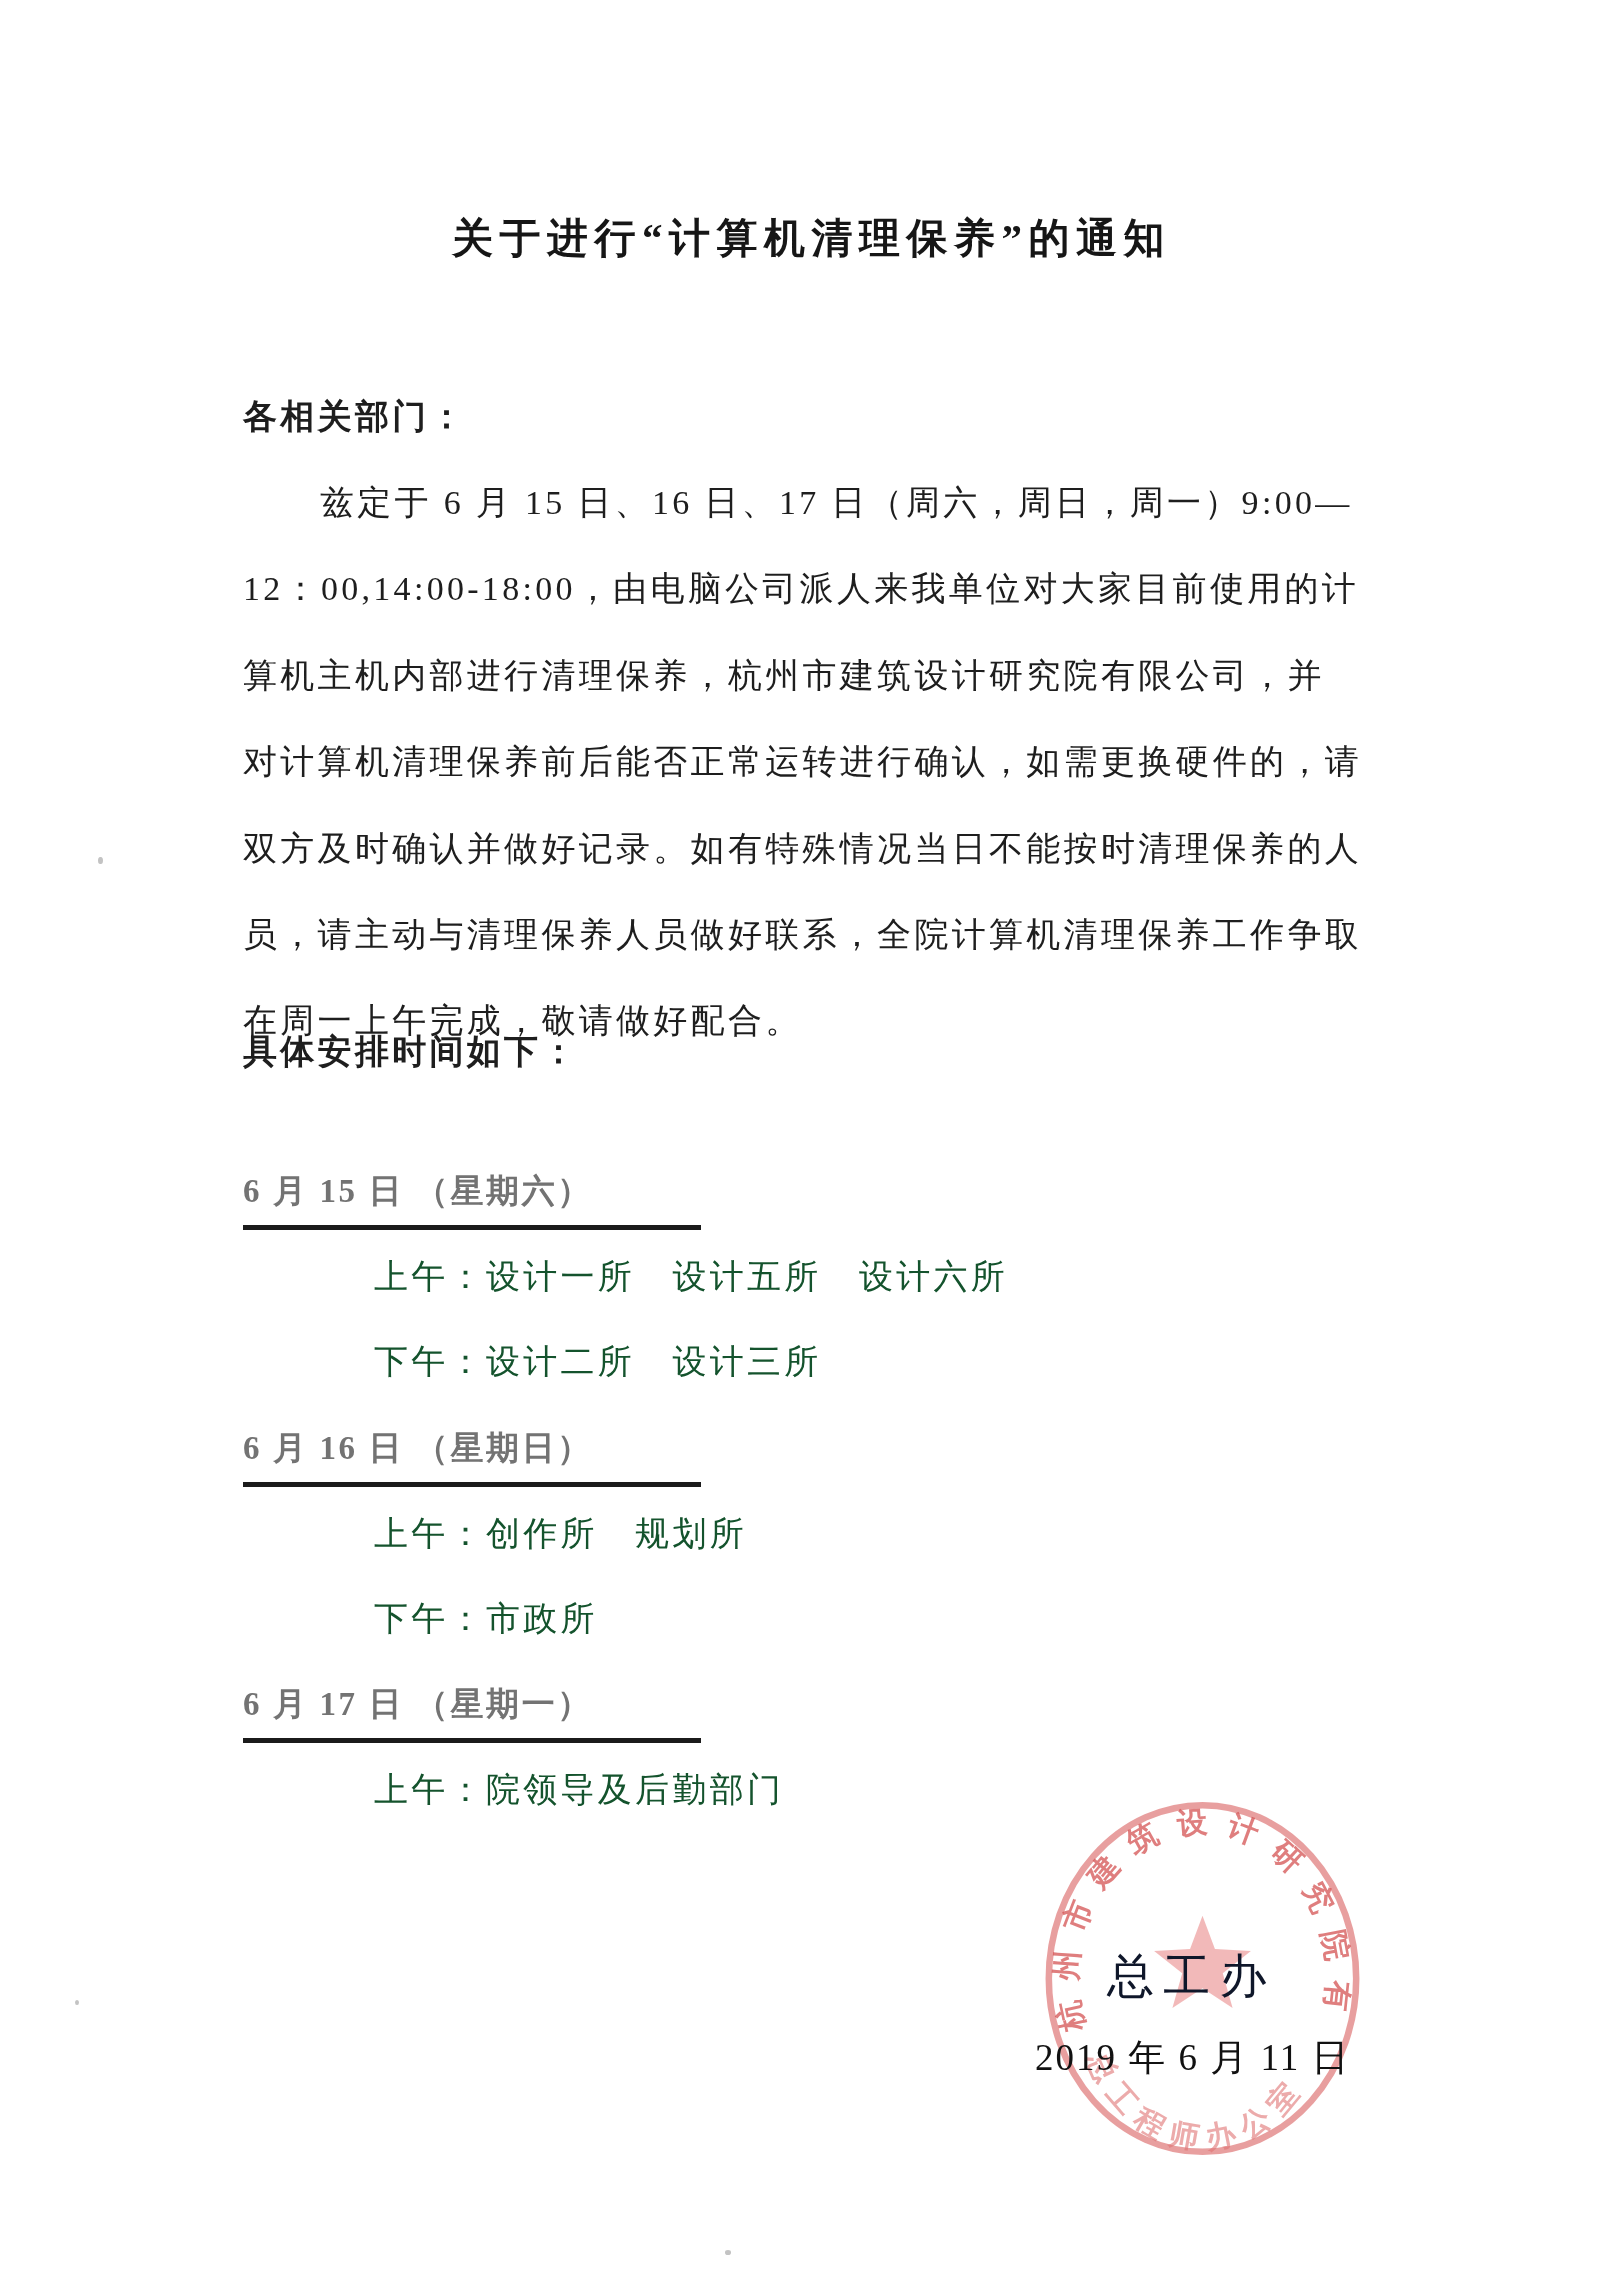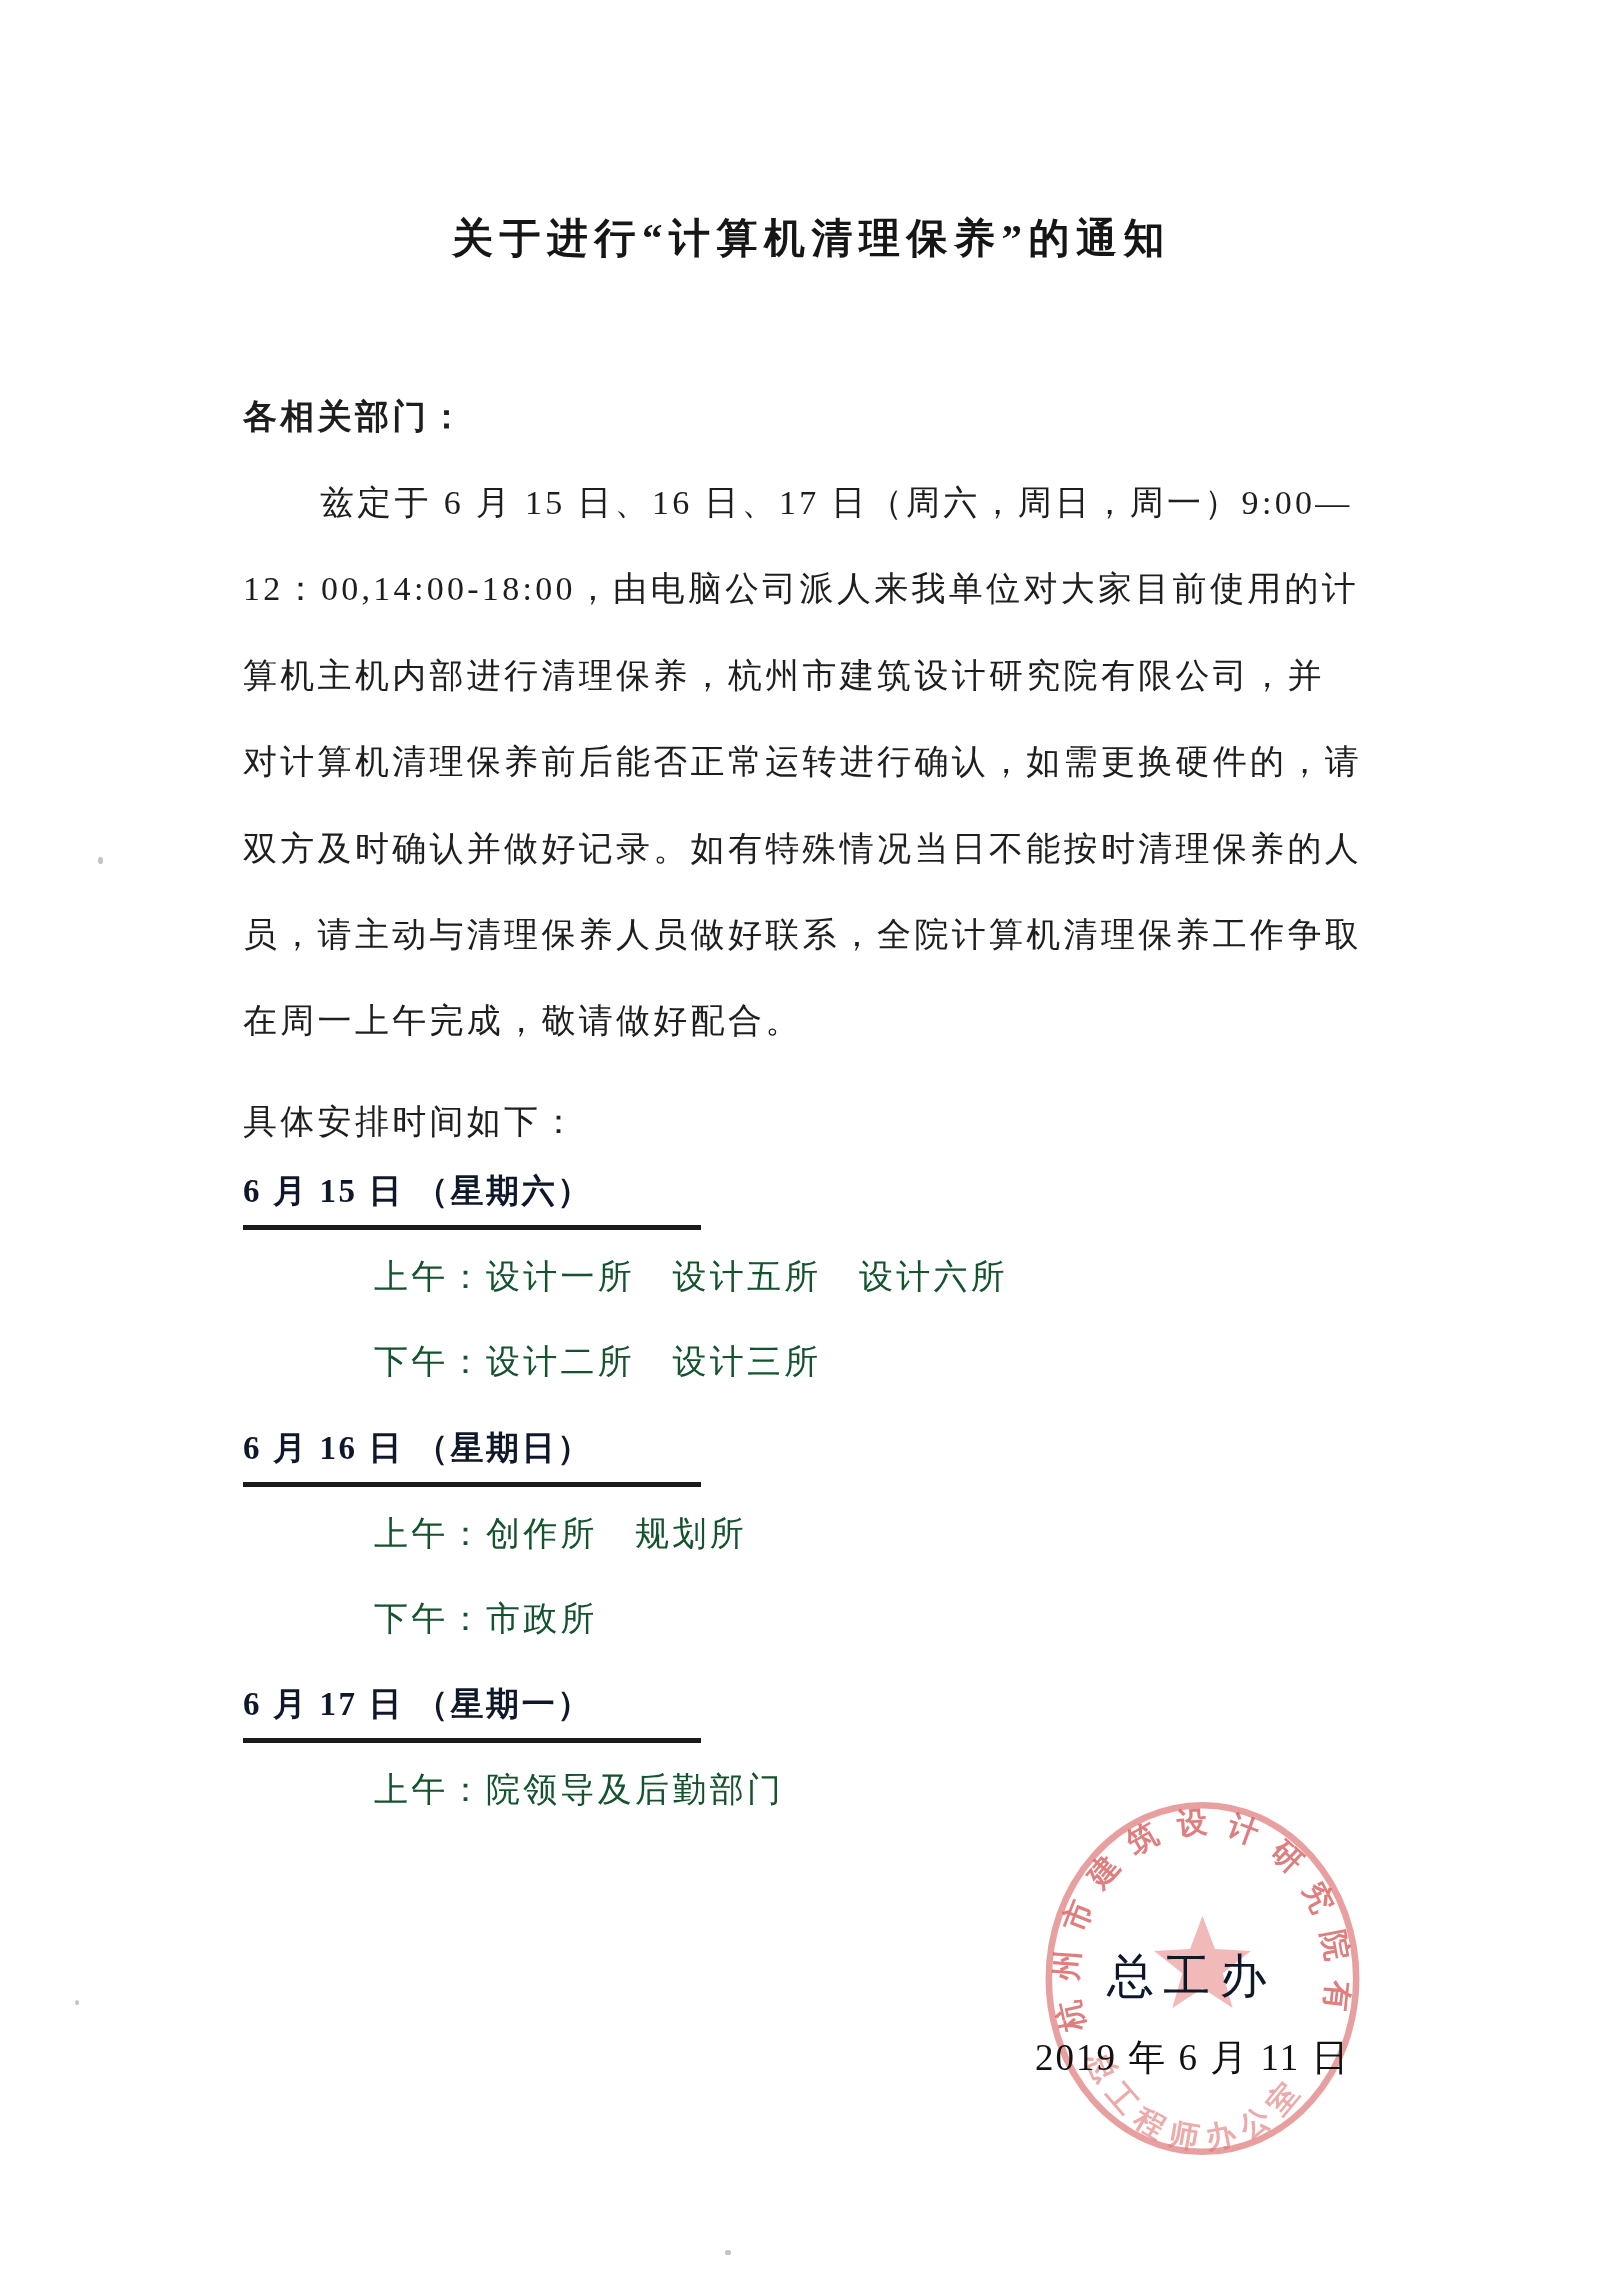--- a/index.html
+++ b/index.html
@@ -22,26 +22,26 @@
   .line{
     left:243px;width:1136px;
     font-size:34px;
     letter-spacing:3.3px;
     line-height:1.15;
     color:#1e1e1e;
     text-align:justify;
   }
   .salutation{top:397px;font-weight:bold;}
   .indent{ text-indent:77px; }
-  .intro{ top:1102px; }
+  .intro{ top:1032px;font-weight:bold; }
   .day-heading{
     left:243px;width:458px;
     font-size:33px;font-weight:bold;
     letter-spacing:2.6px;
-    color:#0f172a;
+    color:#737373;
     border-bottom:5.2px solid #1b1b1b;
     padding-bottom:10.5px;
   }
   .session{
     left:374px;width:982px;
     font-size:34px;letter-spacing:3.3px;
     color:#14532d;
   }
   .sig{
     font-size:47px;letter-spacing:9.2px;color:#0f172a;

